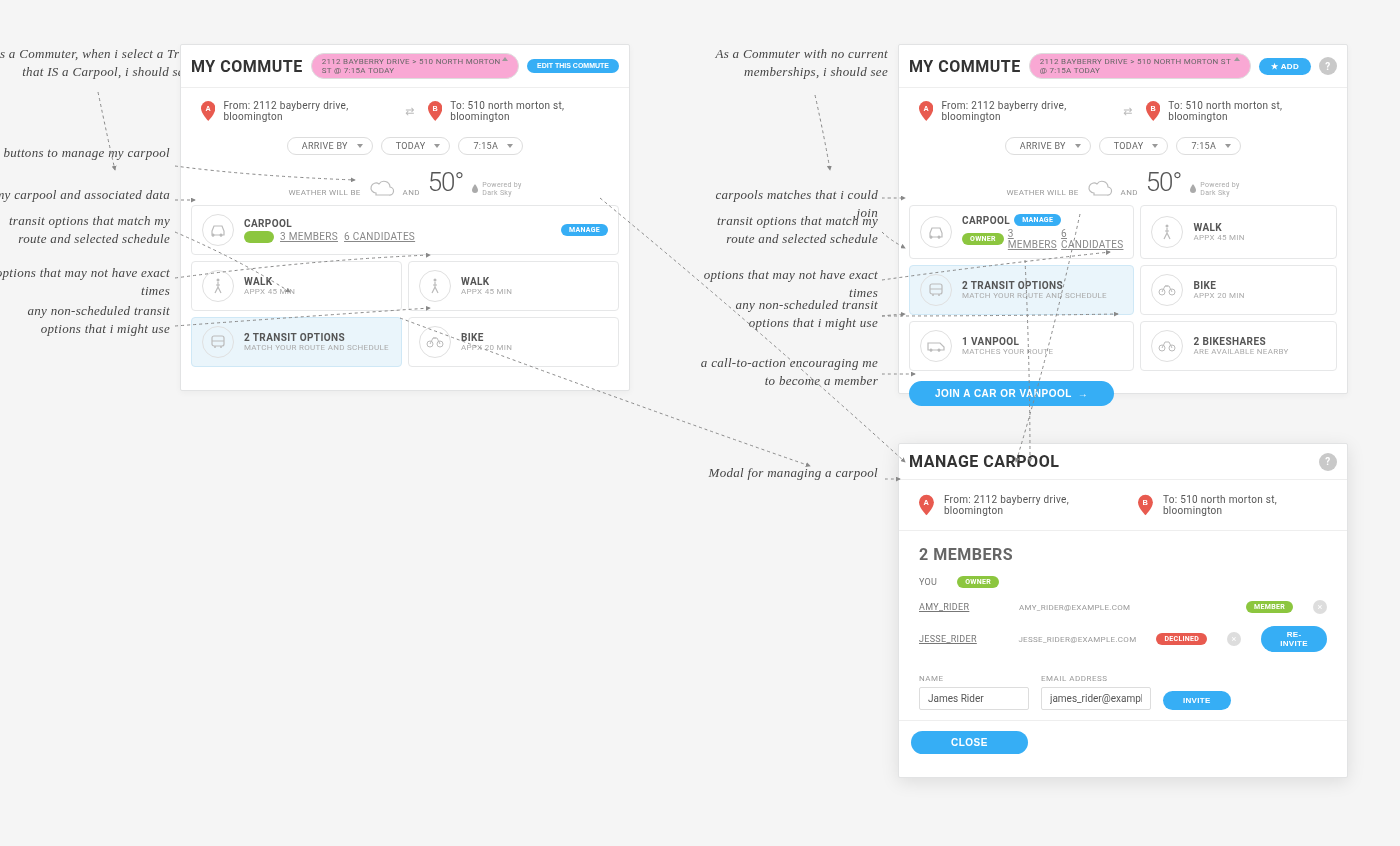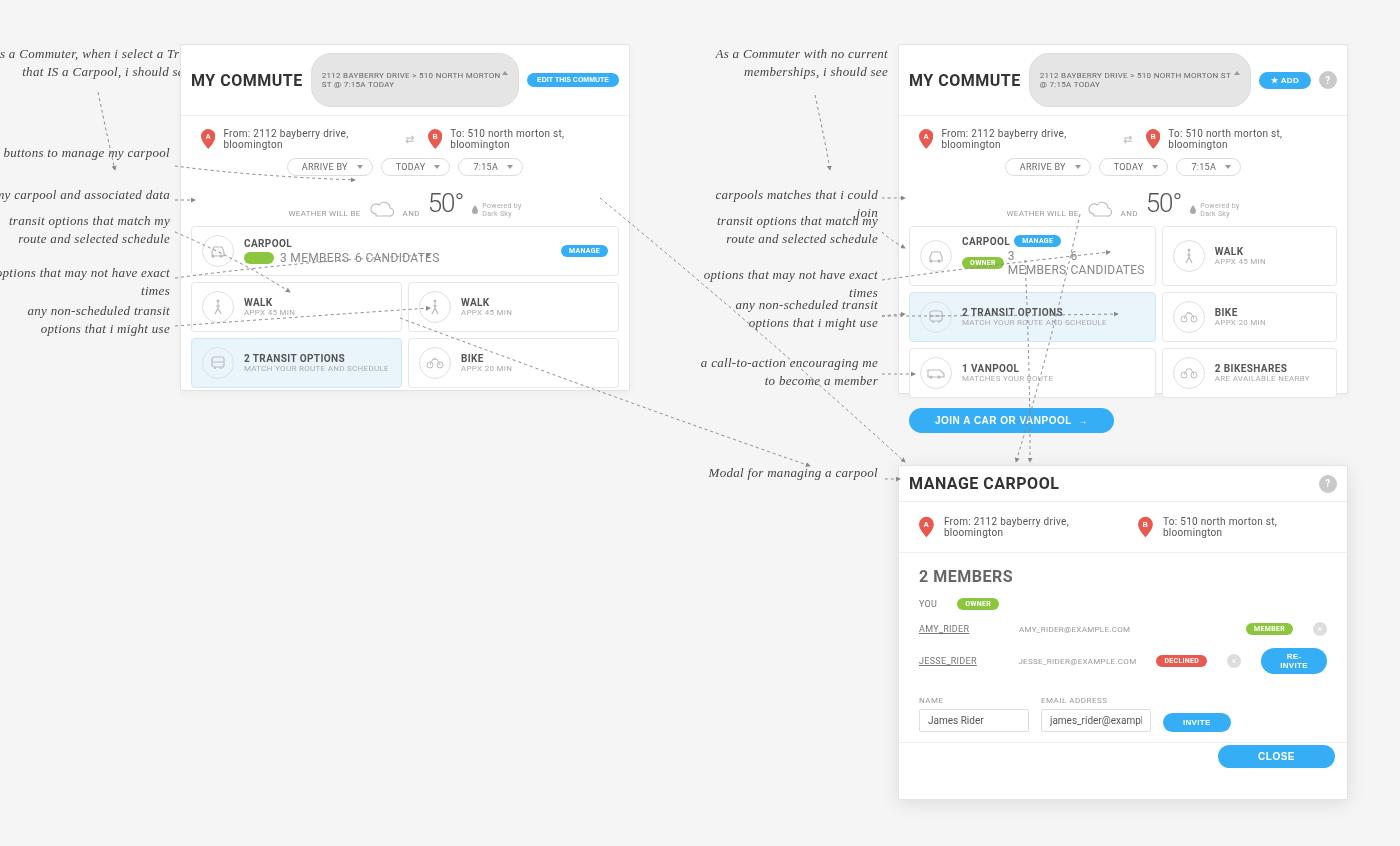--- a/index.html
+++ b/index.html
@@ -5,59 +5,59 @@
   * { box-sizing: border-box; margin: 0; padding: 0; }
   html, body { width: 1400px; height: 846px; background: #f5f5f5; font-family: -apple-system, BlinkMacSystemFont, "Segoe UI", Roboto, Arial, sans-serif; overflow: hidden; color: #555; font-size: 11px; letter-spacing: .3px; }
   svg.connectors { position: absolute; inset: 0; width: 1400px; height: 846px; pointer-events: none; z-index: 5; }
 
   .ann { position: absolute; font-family: Georgia, "Times New Roman", serif; font-style: italic; font-size: 13px; line-height: 1.35; color: #444; text-align: right; width: 180px; }
   .ann.wide { width: 200px; }
 
   .panel { position: absolute; background: #fff; border: 1px solid #e2e3e4; border-radius: 2px; box-shadow: 0 2px 6px rgba(0,0,0,.04); }
   .panel-a { left: 180px; top: 44px; width: 450px; height: 347px; }
   .panel-b { left: 898px; top: 44px; width: 450px; height: 350px; }
-  .panel-c { left: 898px; top: 465px; width: 450px; height: 335px; box-shadow: 0 4px 18px rgba(0,0,0,.10); }
+  .panel-c { left: 898px; top: 443px; width: 450px; height: 335px; box-shadow: 0 4px 18px rgba(0,0,0,.10); }
 
   .hdr { display: flex; align-items: center; padding: 8px 10px; border-bottom: 1px solid #eee; gap: 8px; }
   .title { font-weight: 700; font-size: 16px; letter-spacing: .5px; color: #333; }
-  .route-pill { flex: 1; display: flex; align-items: flex-start; justify-content: space-between; border: 1px solid #ddd; border-radius: 20px; padding: 17px 10px; font-size: 8px; color: #666; background: #e5e5e5; }
+  .route-pill { flex: 1; display: flex; align-items: flex-start; justify-content: space-between; border: 1px solid #ddd; border-radius: 20px; padding: 3px 10px; font-size: 8px; color: #666; background: #f9a8d4; }
   .caret { width: 0; height: 0; border-left: 3px solid transparent; border-right: 3px solid transparent; border-bottom: 4px solid #999; }
   .pill-btn { border: none; border-radius: 14px; padding: 4px 12px; font-size: 8px; font-weight: 700; letter-spacing: .3px; cursor: pointer; text-transform: uppercase; }
   .blue { background: #36aef5; color: #fff; }
   .help { width: 18px; height: 18px; border-radius: 50%; background: #c9c9c9; color: #fff; font-size: 10px; display: flex; align-items: center; justify-content: center; cursor: pointer; font-weight: 700; font-style: normal; }
   .edit-btn { background: #36aef5; color: #fff; border: none; border-radius: 14px; font-size: 7px; line-height: 1.1; padding: 3px 10px; text-align: center; cursor: pointer; font-weight: 700; }
 
   .route { display: flex; align-items: center; padding: 12px 20px 6px; gap: 8px; font-size: 10px; color: #555; justify-content: center; }
   .pin { width: 16px; height: 22px; display: inline-block; }
   .swap { width: 22px; height: 22px; display: flex; align-items: center; justify-content: center; color: #bbb; font-size: 11px; cursor: pointer; }
 
-  .selects { display: flex; justify-content: center; gap: 8px; padding: 2px 0 8px; }
+  .selects { display: flex; justify-content: center; gap: 8px; padding: 2px 0 8px; margin-top: 7px; }
   .sel { border: 1px solid #ddd; border-radius: 14px; font-size: 9px; color: #666; padding: 3px 24px 3px 14px; background: #fff; position: relative; cursor: pointer; }
   .sel::after { content: ""; position: absolute; right: 9px; top: 50%; width: 0; height: 0; border-left: 3px solid transparent; border-right: 3px solid transparent; border-top: 4px solid #999; transform: translateY(-50%); }
 
   .weather { display: flex; align-items: flex-end; justify-content: center; gap: 8px; font-size: 8px; color: #999; padding: 4px 0 8px; }
   .temp { font-size: 26px; color: #555; font-weight: 300; letter-spacing: -1px; }
   .darksky { display: flex; align-items: center; gap: 3px; font-size: 7px; color: #aaa; }
 
   .grid { display: grid; grid-template-columns: 1fr 1fr; gap: 6px; padding: 0 10px; }
   .card { border: 1px solid #e6e7e8; border-radius: 4px; padding: 8px 10px; display: flex; align-items: center; gap: 10px; background: #fff; cursor: pointer; }
   .card.sel-lite { background: #eaf5fb; border-color: #cfe8f6; }
   .icon-circ { width: 32px; height: 32px; border: 1px solid #e0e0e0; border-radius: 50%; display: flex; align-items: center; justify-content: center; color: #bbb; flex: none; }
   .card-body { flex: 1; min-width: 0; }
   .card-title { font-size: 10px; letter-spacing: .4px; font-weight: 700; color: #555; }
   .card-sub { font-size: 8px; color: #aaa; letter-spacing: .3px; }
   .badge { font-size: 7px; font-weight: 700; padding: 2px 8px; border-radius: 10px; color: #fff; letter-spacing: .3px; }
   .badge-green { background: #8cc63f; }
   .badge-blue { background: #36aef5; }
   .badge-red { background: #e85a4f; }
-  .link-u { font-size: 12px; color: #888; cursor: pointer; }
+  .link-u { text-decoration: underline; font-size: 10px; color: #888; cursor: pointer; }
 
   .footer { display: flex; justify-content: space-between; padding: 10px; border-top: 1px solid #eee; margin-top: 8px; }
   .big-btn { border: none; border-radius: 18px; padding: 7px 20px; font-size: 10px; font-weight: 700; letter-spacing: .5px; color: #fff; display: inline-flex; align-items: center; gap: 6px; cursor: pointer; }
-  .close-row { display:flex; justify-content:flex-end; padding:2px 12px; border-top:1px solid #eee; }
+  .close-row { display:flex; justify-content:flex-start; padding:10px 12px; border-top:1px solid #eee; }
 
   .section-title { font-size: 16px; font-weight: 700; letter-spacing: .5px; color: #666; padding: 14px 20px 6px; }
   .mem-row { display: flex; align-items: center; gap: 20px; padding: 6px 20px; font-size: 9px; color: #777; }
   .mem-row .name { width: 80px; text-decoration: underline; cursor: pointer; }
   .mem-row .email { flex: 1; font-size: 8px; color: #999; }
   .x { width: 14px; height: 14px; border-radius: 50%; background: #ddd; color: #fff; font-size: 9px; display: flex; align-items: center; justify-content: center; cursor: pointer; }
 
   .invite { display: flex; align-items: flex-end; gap: 12px; padding: 16px 20px 10px; }
   .field { display: flex; flex-direction: column; gap: 4px; }
   .field label { font-size: 8px; color: #999; letter-spacing: .5px; }

